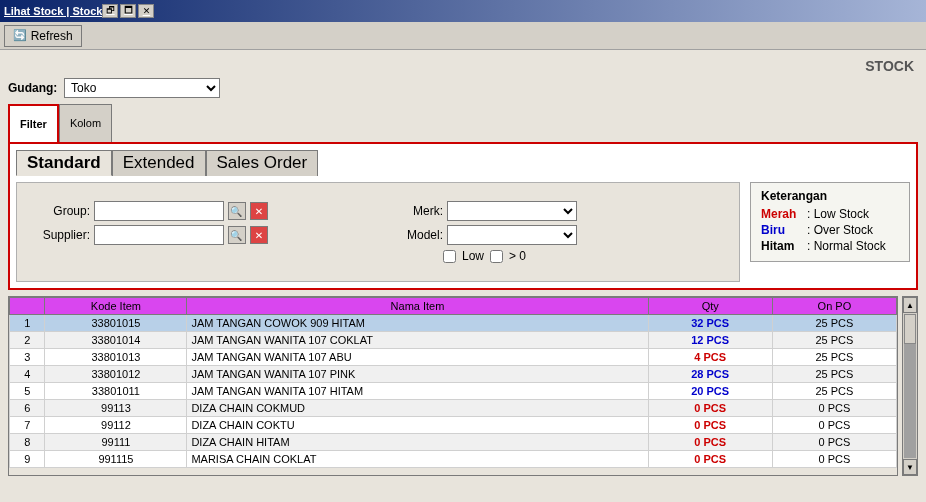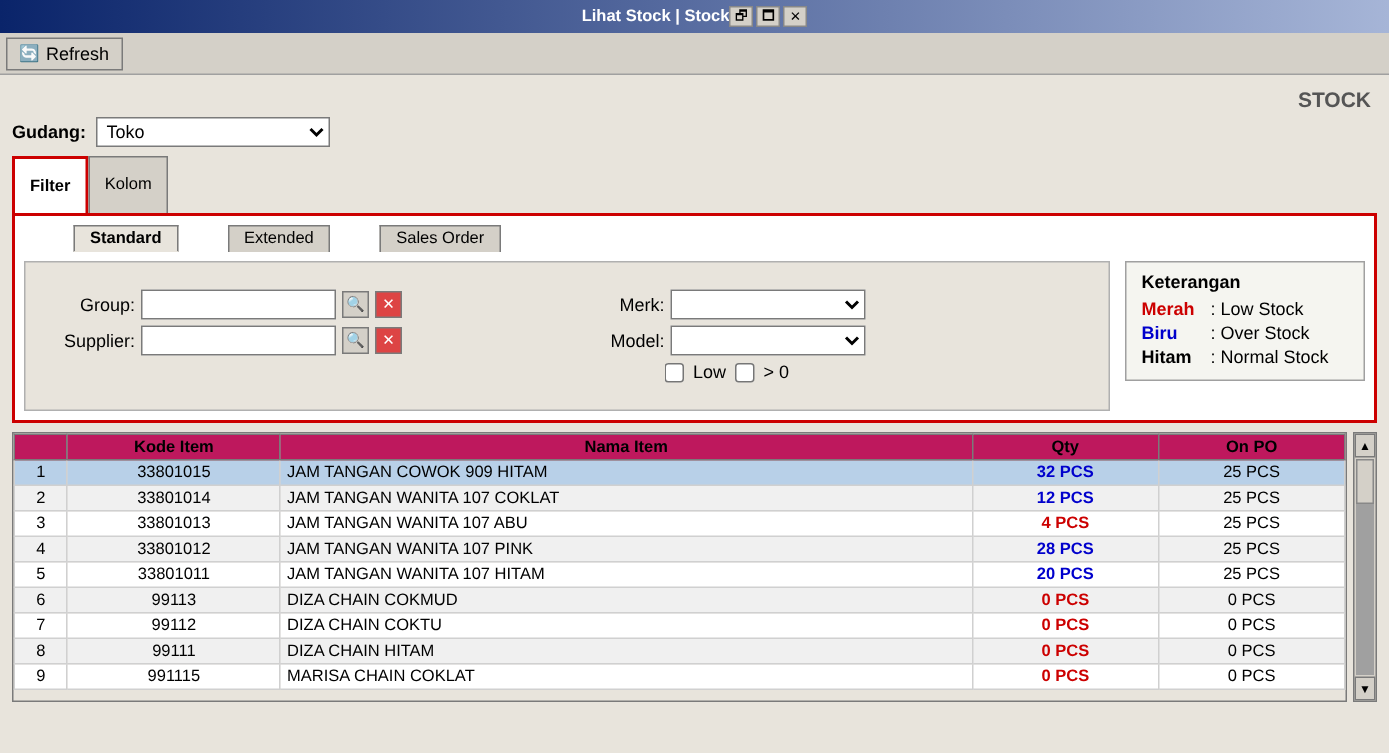--- a/index.html
+++ b/index.html
@@ -6,21 +6,22 @@
     body { background: #d4d0c8; width: 926px; height: 502px; overflow: hidden; }
     
     
     .title-bar {
       background: linear-gradient(to right, #0a246a, #a6b5d7);
       color: white;
       height: 22px;
       display: flex;
       align-items: center;
       padding: 0 4px;
-      justify-content: center;
+      justify-content: flex-start;
+      text-decoration: underline;
     }
     .title-bar-text { font-size: 11px; font-weight: bold; }
     .title-bar-controls { display: flex; gap: 2px; }
     .title-bar-btn {
       width: 16px; height: 14px;
       background: #d4d0c8;
       border: 1px solid #888;
       display: flex; align-items: center; justify-content: center;
       font-size: 9px; cursor: pointer; color: #000;
     }
@@ -111,22 +112,21 @@
       display: flex;
       gap: 0;
       margin-bottom: 6px;
     }
     .tab-inner {
       padding: 2px 10px;
       border: 1px solid #7a7a7a;
       border-bottom: none;
       background: #d4d0c8;
       cursor: pointer;
-      font-size: 11px;
-      margin-left: 33px;
+      font-size: 17px;
     }
     .tab-inner.active {
       background: #e8e4dc;
       font-weight: bold;
       border-bottom: 1px solid #e8e4dc;
     }
 
     
     .filter-form {
       display: flex;
@@ -197,26 +197,26 @@
       flex: 1;
       border: 1px solid #7a7a7a;
       overflow: hidden;
       position: relative;
     }
     .data-table {
       width: 100%;
       border-collapse: collapse;
     }
     .data-table th {
-      background: #be185d;
+      background: #d946ef;
       border: 1px solid #7a7a7a;
       padding: 2px 4px;
       text-align: center;
       font-size: 11px;
-      font-weight: bold;
+      font-weight: normal;
       color: #000;
     }
     .data-table td {
       border: 1px solid #d0d0d0;
       padding: 2px 4px;
       font-size: 11px;
     }
     .data-table tr:nth-child(odd) td { background: white; }
     .data-table tr:nth-child(even) td { background: #f0f0f0; }
     .data-table tr.selected td { background: #b8d0e8 !important; }

